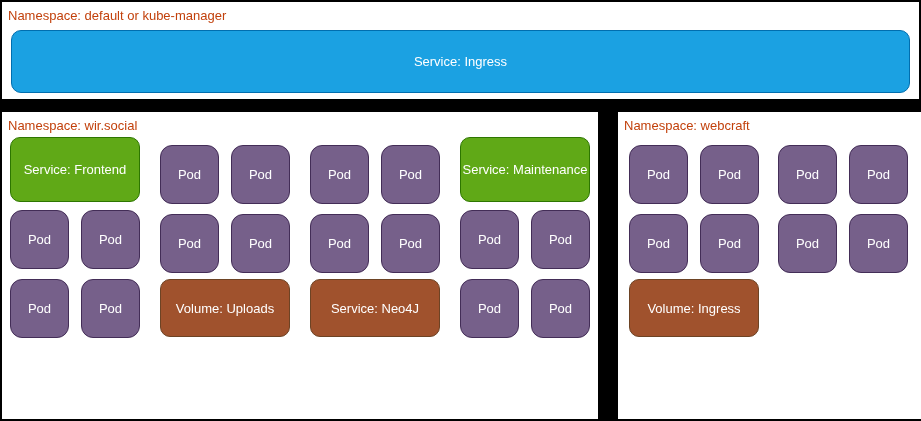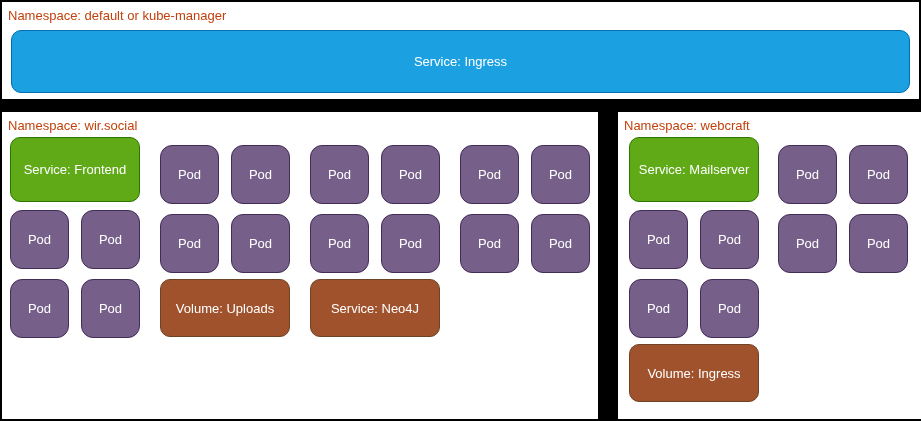--- a/index.html
+++ b/index.html
@@ -131,37 +131,37 @@
         <div class="pods">
           <div class="box pod">Pod</div>
           <div class="box pod">Pod</div>
           <div class="box pod">Pod</div>
           <div class="box pod">Pod</div>
         </div>
         <div class="box volume">Service: Neo4J</div>
       </div>
 
       <div class="group">
+        <div class="box service">Service: Maintenance</div>
         <div class="pods">
           <div class="box pod">Pod</div>
           <div class="box pod">Pod</div>
           <div class="box pod">Pod</div>
           <div class="box pod">Pod</div>
         </div>
       </div>
 
     </div>
   </section>
 
   <section class="panel panel-right">
     <div class="ns-label">Namespace: webcraft</div>
     <div class="groups">
 
       <div class="group">
-        <div class="box service">Service: Mailserver</div>
         <div class="pods">
           <div class="box pod">Pod</div>
           <div class="box pod">Pod</div>
           <div class="box pod">Pod</div>
           <div class="box pod">Pod</div>
         </div>
         <div class="box volume">Volume: Ingress</div>
       </div>
 
       <div class="group">

